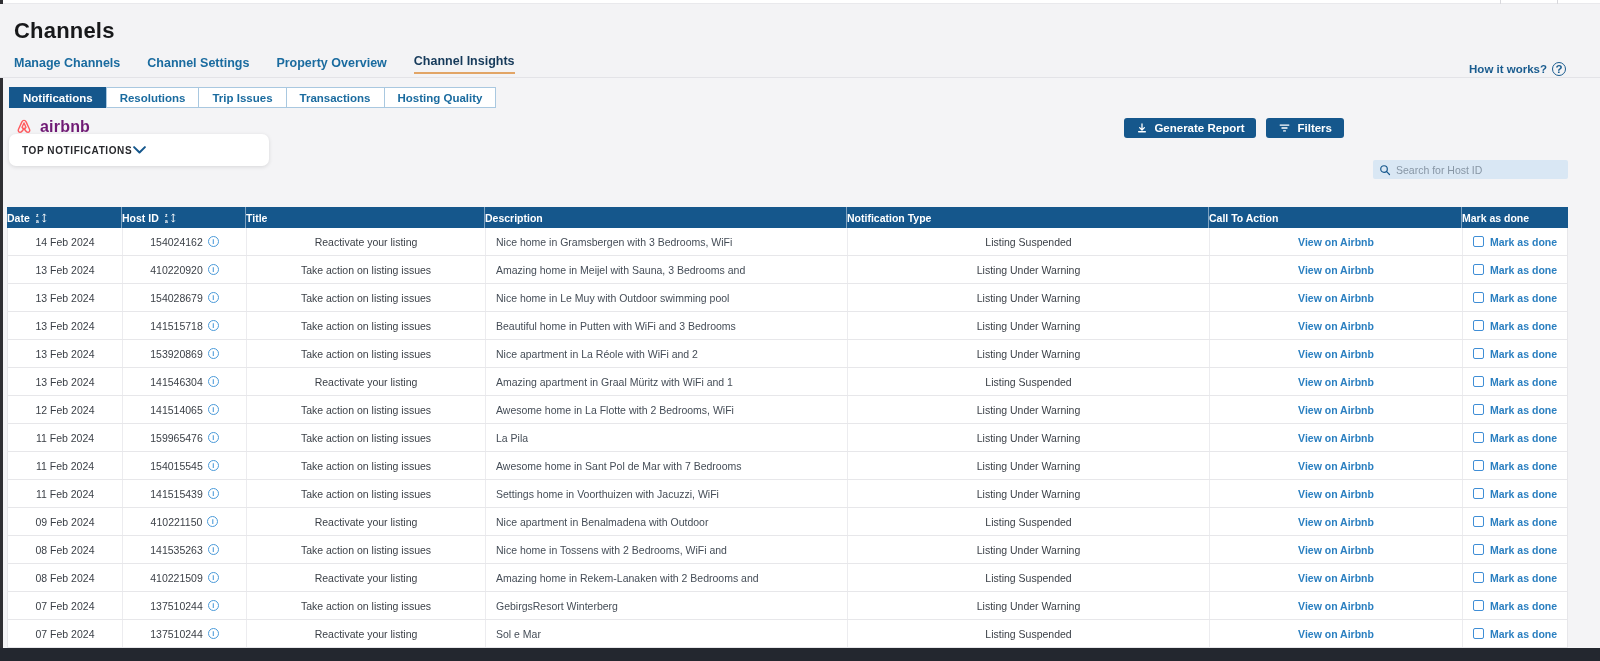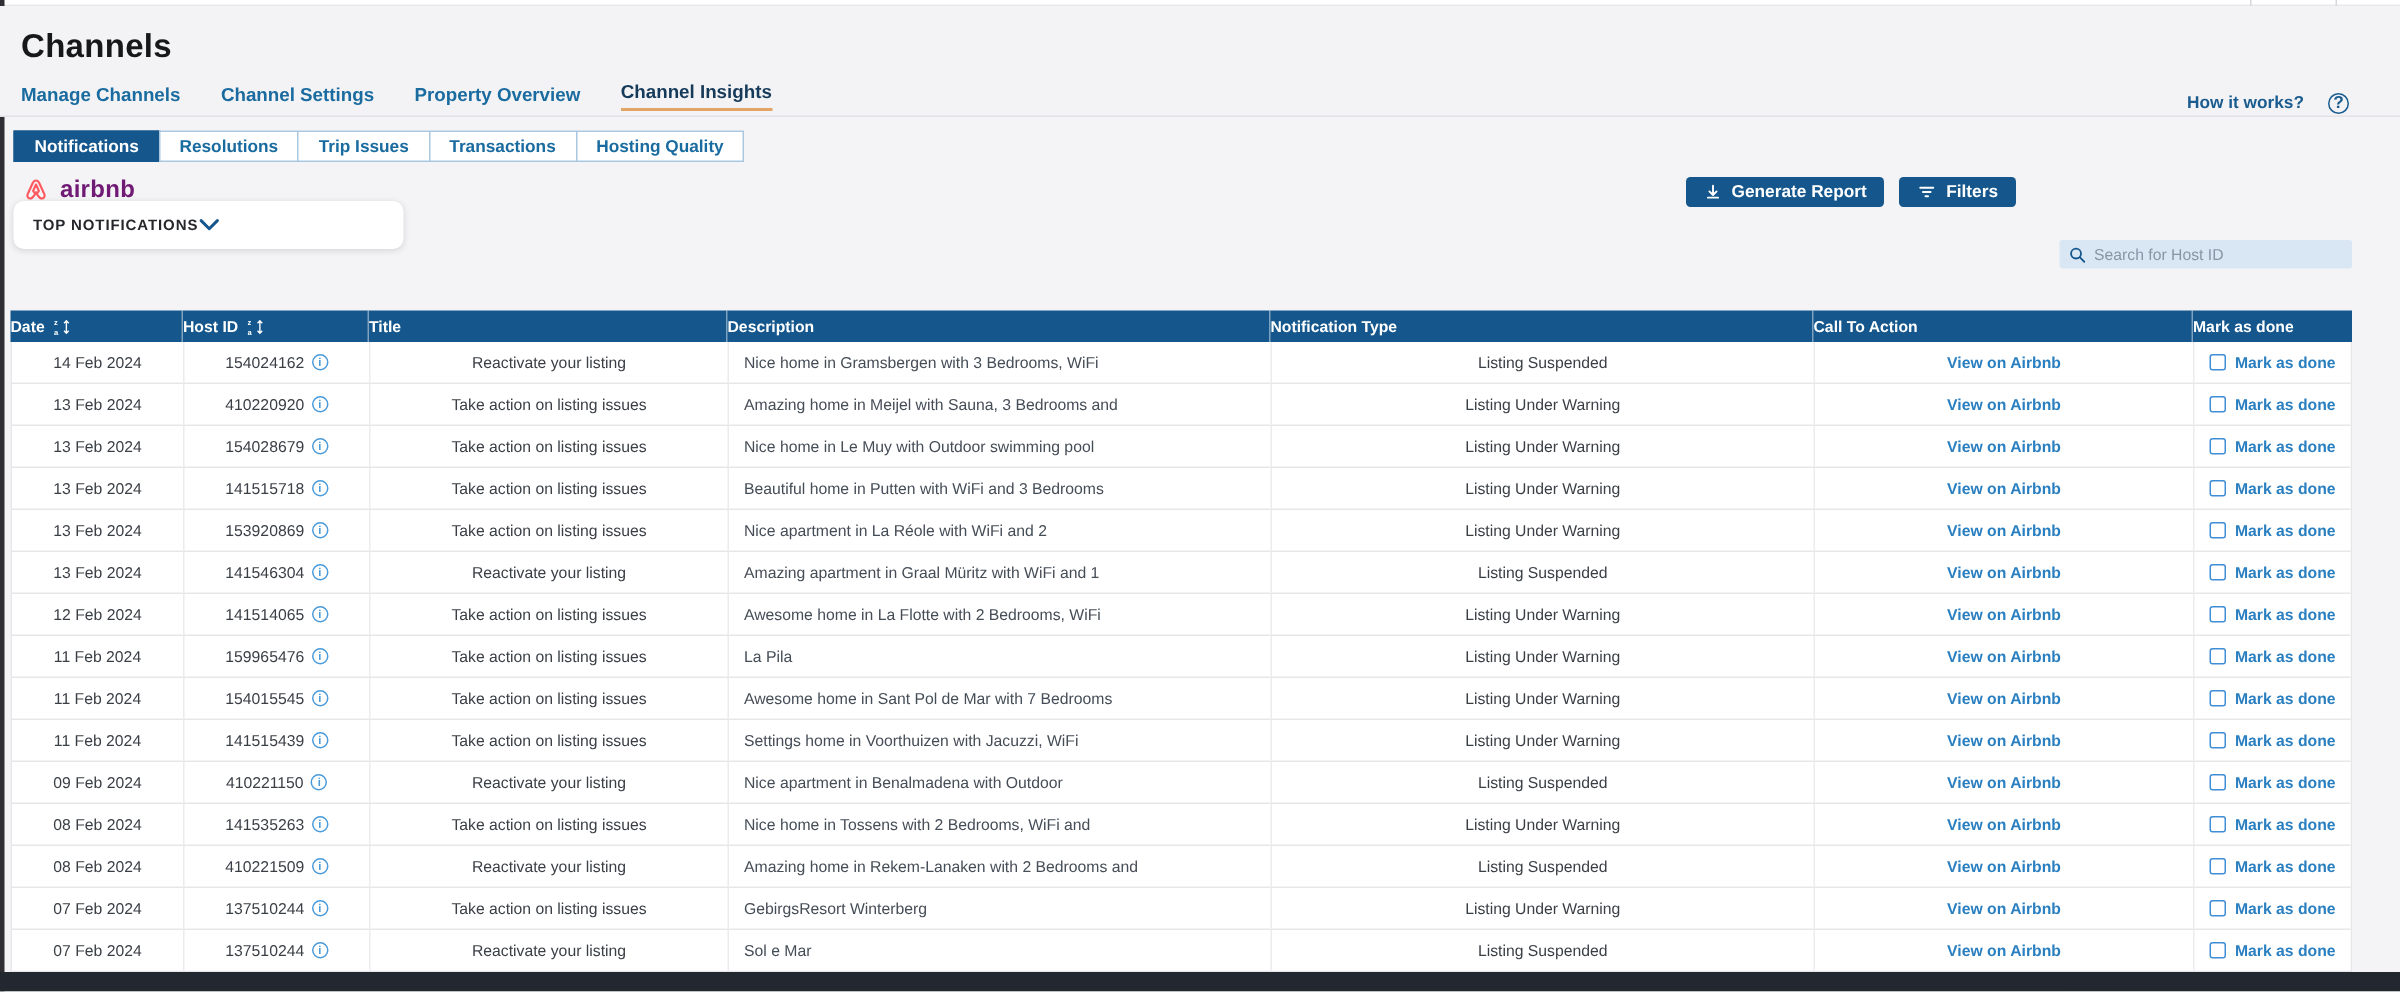--- a/index.html
+++ b/index.html
@@ -11,21 +11,21 @@
   .top-strip { position:absolute; left:0; top:0; width:1600px; height:4px; background:#ffffff; border-bottom:1px solid #e9e9ec; }
   .top-tick { position:absolute; top:0; width:1px; height:4px; background:#d8d8dc; }
   .left-edge { position:absolute; left:0; top:0; width:3px; height:661px; background:#2f2f33; }
 
   
   .page-header { position:absolute; left:0; top:4px; width:1600px; height:74px; background:#f3f3f5; border-bottom:1px solid #e3e3e7; }
   .page-title { position:absolute; left:14px; top:14px; font-size:22px; font-weight:800; color:#17181a; letter-spacing:.2px; }
   .nav-row { position:absolute; left:14px; top:50px; display:flex; gap:27px; align-items:flex-end; }
   .nav-link { font-size:12.5px; font-weight:700; color:#1a6b9f; cursor:pointer; padding-bottom:4px; }
   .nav-link.active { color:#163a5a; border-bottom:2px solid #e2a566; }
-  .how-it-works { position:absolute; right:34px; top:58px; display:flex; align-items:center; gap:16px; }
+  .how-it-works { position:absolute; right:34px; top:58px; display:flex; align-items:center; gap:5px; }
   .how-it-works span { font-size:11.5px; font-weight:700; color:#1a5c8f; }
   .q-icon { width:14px; height:14px; border:1.4px solid #1a5c8f; border-radius:50%; color:#1a5c8f;
             font-size:9px; font-weight:700; display:inline-flex; align-items:center; justify-content:center; }
 
   
   .tab-row { position:absolute; left:9px; top:87px; display:flex; }
   .tab { height:21px; padding:0 13px; display:flex; align-items:center; font-size:11.5px; font-weight:700;
          color:#1a6b9f; background:#ffffff; border:1px solid #a9c8e0; margin-left:-1px; cursor:pointer; }
   .tab:first-child { margin-left:0; }
   .tab.active { background:#15578c; color:#ffffff; border-color:#15578c; }

